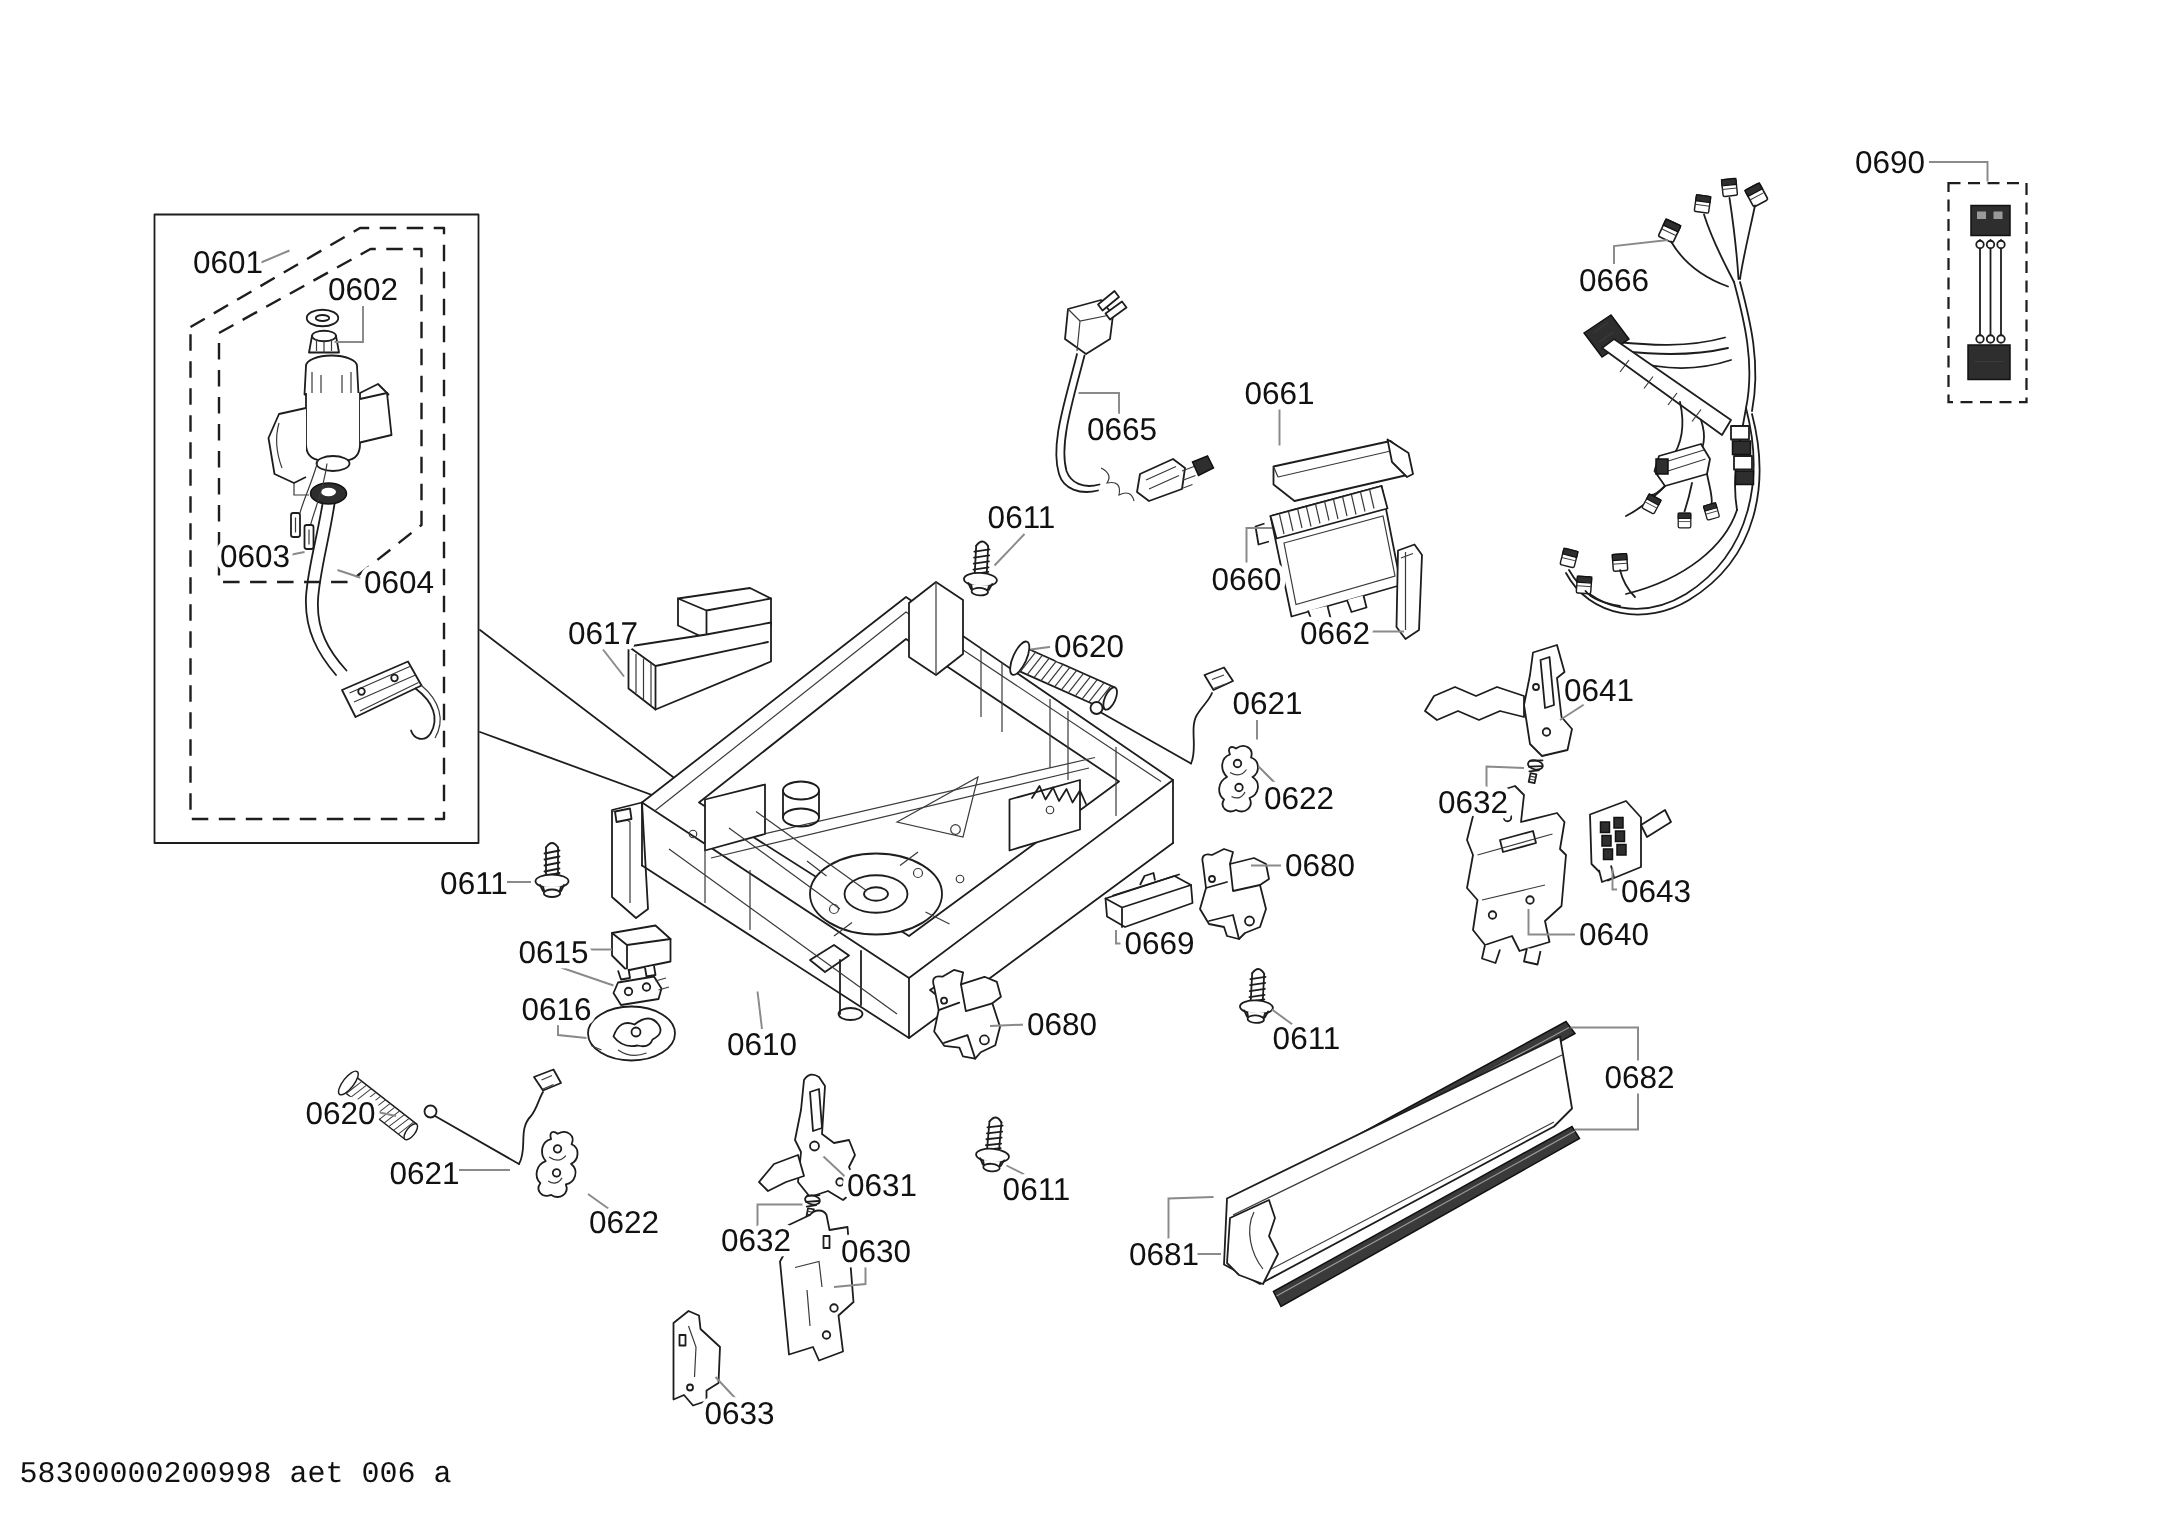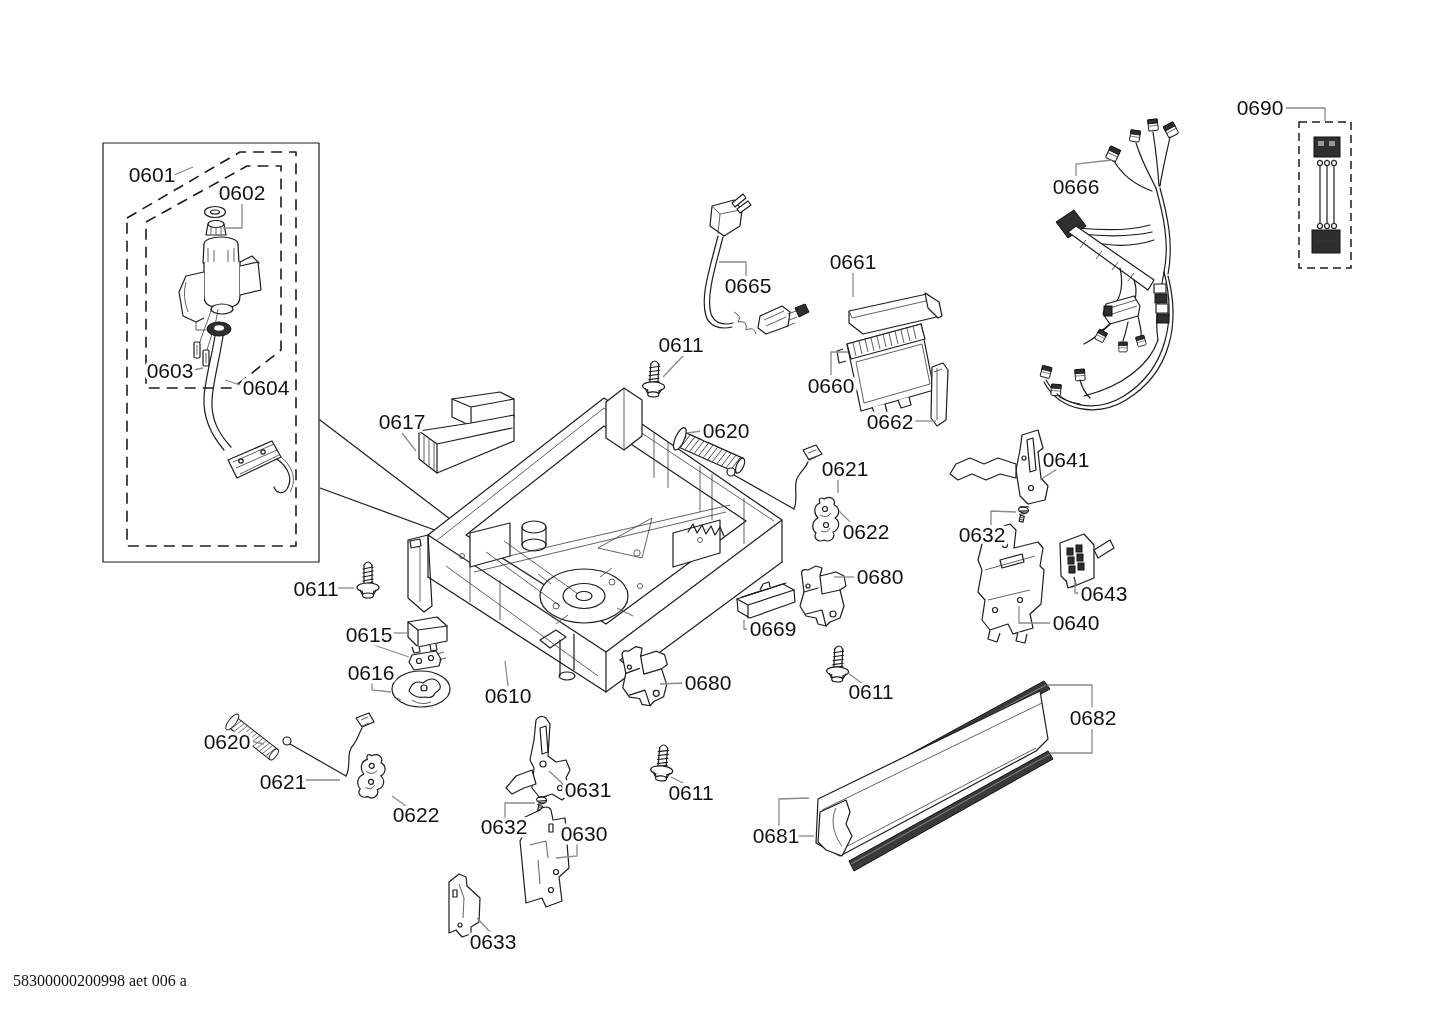--- a/index.html
+++ b/index.html
@@ -8,22 +8,22 @@
   svg{position:absolute;left:0;top:0;}
   .ln{fill:none;stroke:#1d1d1d;stroke-width:1.2;stroke-linejoin:round;stroke-linecap:round;}
   .lnf{fill:#ffffff;stroke:#1d1d1d;stroke-width:1.2;stroke-linejoin:round;}
   .thin{fill:none;stroke:#3a3a3a;stroke-width:0.8;}
   .dash{fill:none;stroke:#1d1d1d;stroke-width:1.6;stroke-dasharray:11 7;stroke-linejoin:round;}
   .dash2{fill:none;stroke:#1d1d1d;stroke-width:1.5;stroke-dasharray:8 5;}
   .dark{fill:#2e2e2e;stroke:#111;stroke-width:1;}
   .leader{fill:none;stroke:#8a8a8a;stroke-width:1.3;}
   .callout-label{font:21px "Liberation Sans",sans-serif;fill:#111;text-anchor:middle;
                  paint-order:stroke;stroke:#fff;stroke-width:7px;stroke-linejoin:round;}
-  .footer{position:absolute;left:13px;top:972px;font-size:16px;color:#111;
-          font-family:Liberation Serif, serif;}
+  .footer{position:absolute;left:13px;top:972px;font-size:20px;color:#111;
+          font-family:Liberation Mono, monospace;}
 </style>
 </head>
 <body>
 
 <div class="stage">
 <svg width="1442" height="1019" viewBox="0 0 1442 1019">
 
   <defs>
     <g id="screw">
       <path class="ln" d="M-4,4 Q0,-2 4,4"></path>

